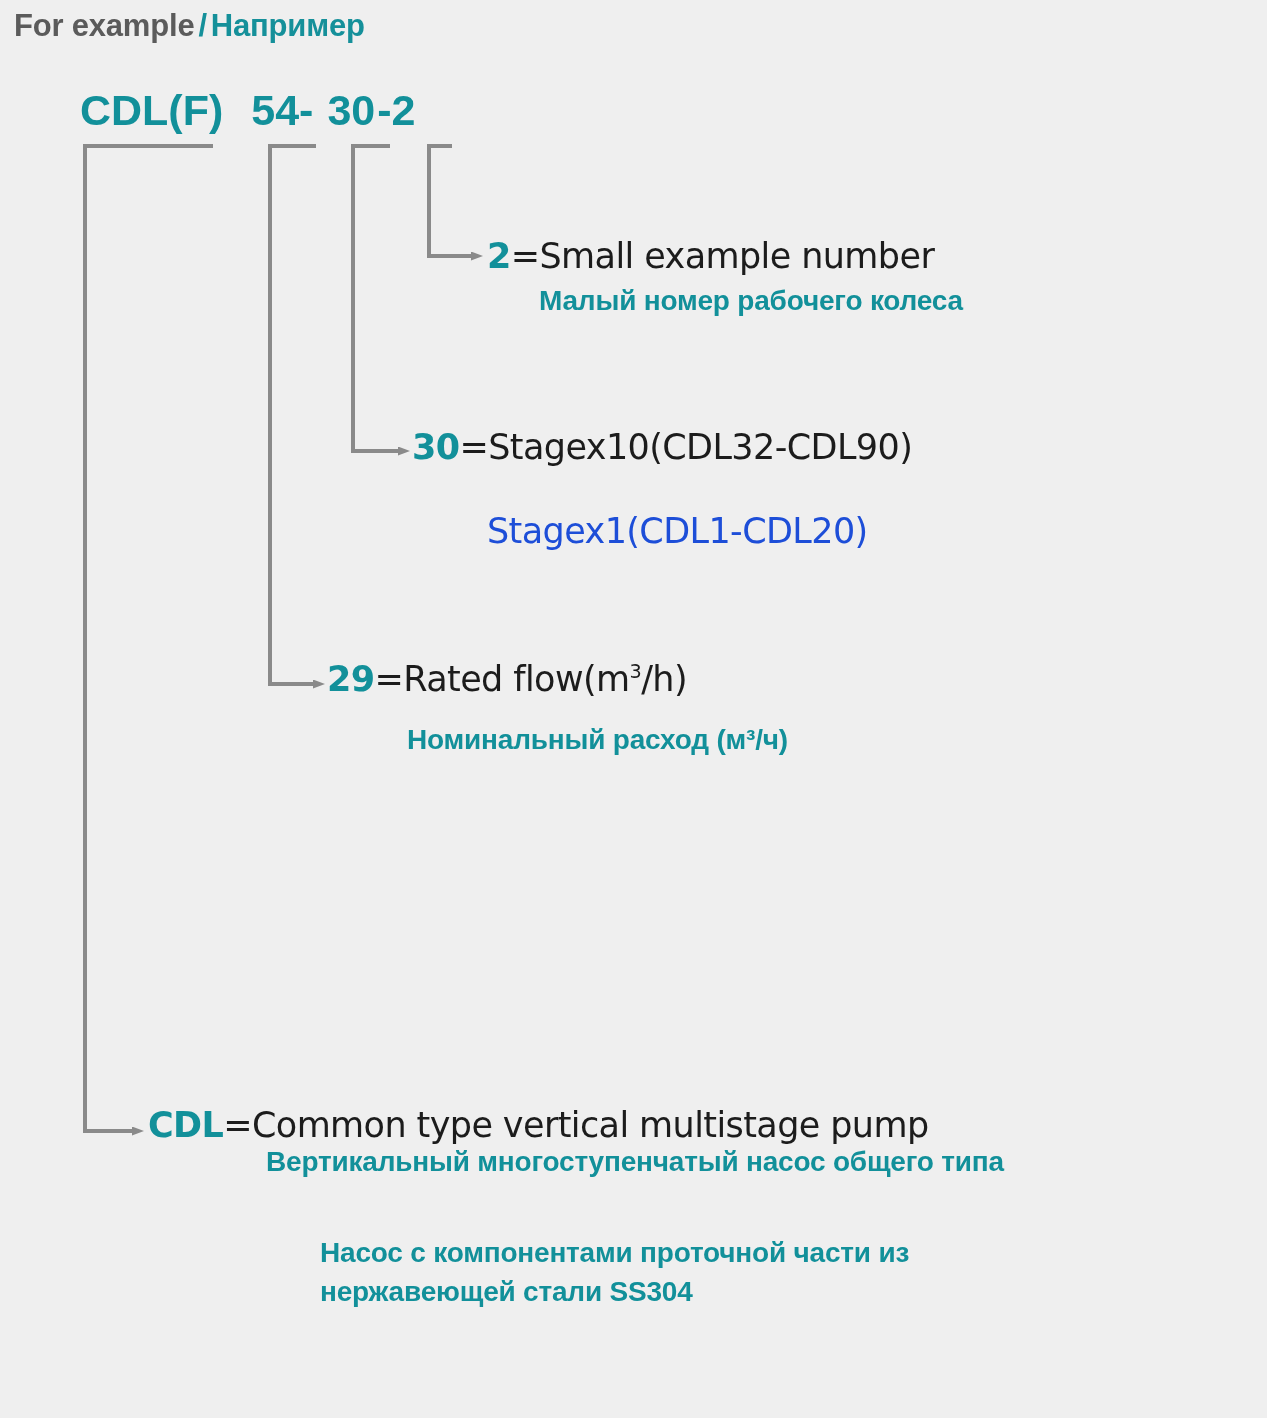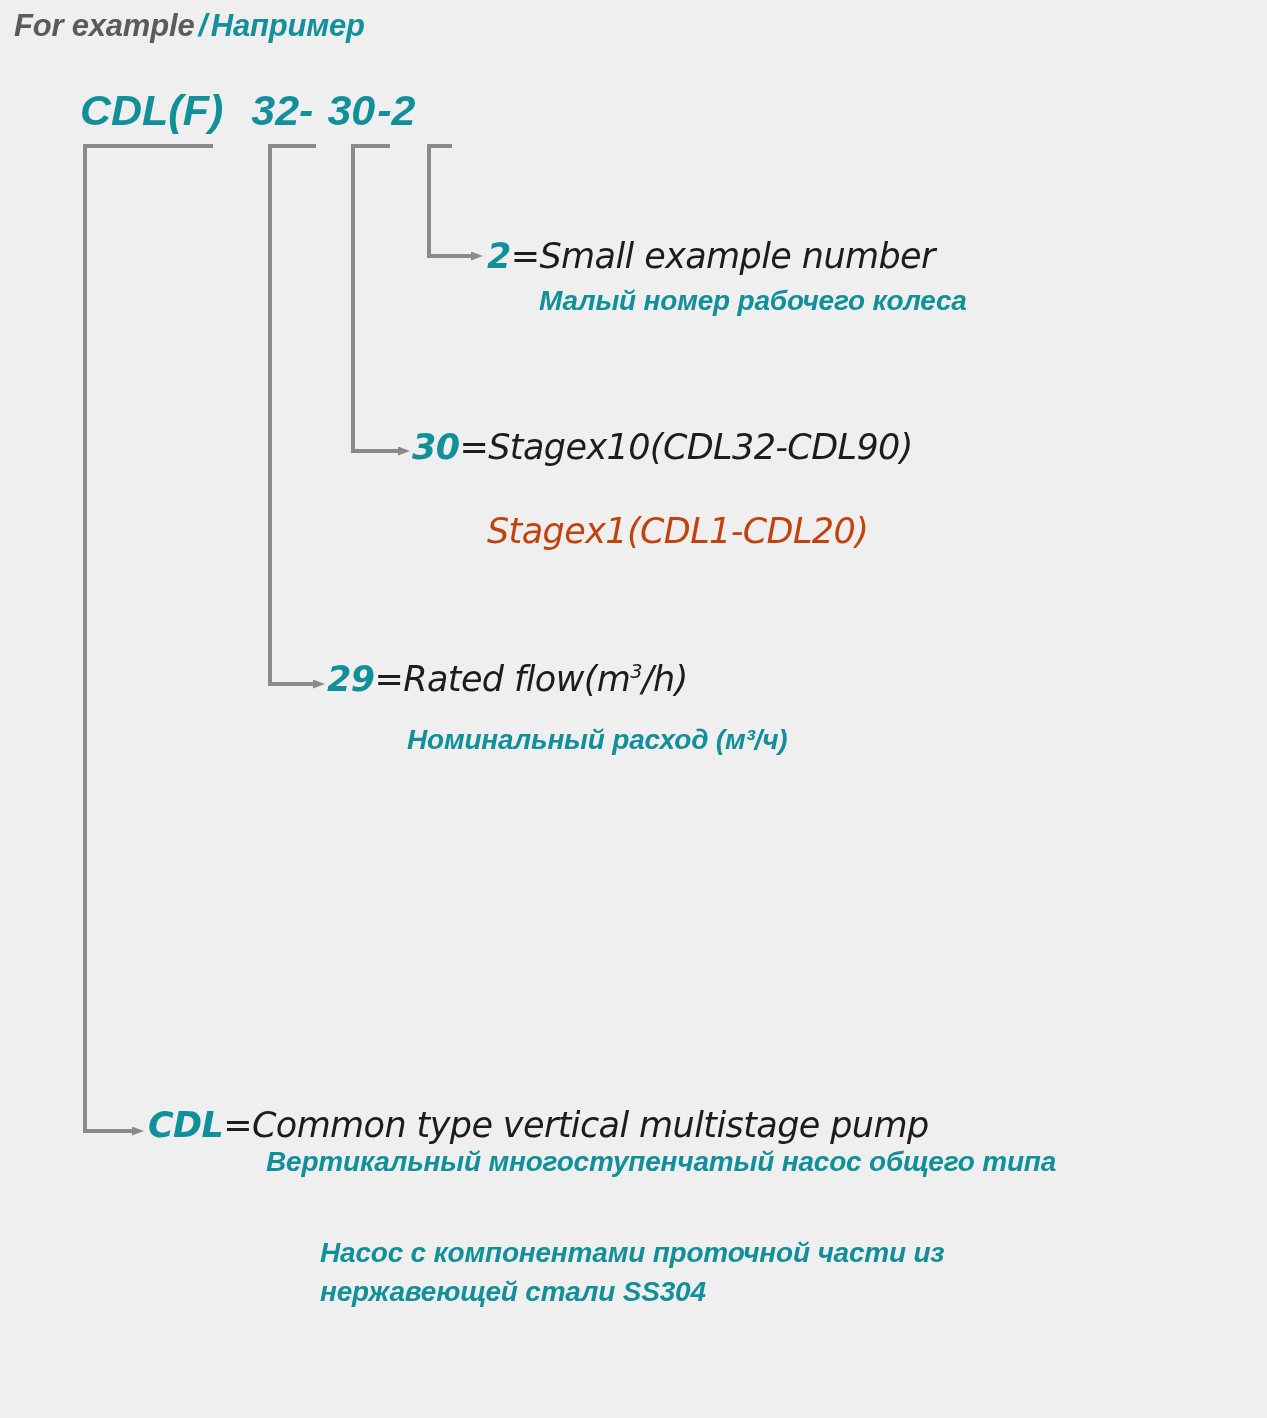--- a/index.html
+++ b/index.html
@@ -11,21 +11,20 @@
     height: 1418px;
     background: #efefef;
     font-family: "Liberation Sans", sans-serif;
     overflow: hidden;
     position: relative;
   }
   #root {
     position: relative;
     width: 1267px;
     height: 1418px;
-    font-style: italic;
   }
 
   
   .header {
     position: absolute;
     left: 14px;
     top: 8px;
     font-size: 31px;
     font-weight: bold;
     letter-spacing: -0.2px;
@@ -82,21 +81,21 @@
     font-family: "Liberation Sans", sans-serif;
     font-size: 28px;
     color: #12909a;
     font-weight: bold;
     line-height: 1.18;
     letter-spacing: -0.2px;
   }
   .ann .plain-line {
     font-family: "DejaVu Sans", sans-serif;
     font-size: 35px;
-    color: #c2410c;
+    color: #1d4ed8;
     letter-spacing: -0.6px;
   }
   sup {
     font-size: 0.55em;
     vertical-align: super;
     line-height: 0;
   }
 
   
   #ann-impeller { left: 487px; top: 237px; }
@@ -118,21 +117,21 @@
 </head>
 <body>
 
 <div id="root">
 
   <div class="header">
     <span class="en">For example</span><span class="sep">/</span><span class="ru">Например</span>
   </div>
 
   <div class="model">
-    <span class="seg-series">CDL(F)</span><span class="seg-flow">32-</span><span class="seg-stage">30</span><span class="seg-dash">-</span><span class="seg-imp">2</span>
+    <span class="seg-series">CDL(F)</span><span class="seg-flow">54-</span><span class="seg-stage">30</span><span class="seg-dash">-</span><span class="seg-imp">2</span>
   </div>
 
   <svg id="connectors" viewBox="0 0 1267 1418" width="1267" height="1418">
     <defs>
       <marker id="arrowhead" markerWidth="12" markerHeight="9" refX="1" refY="4.5" orient="auto" markerUnits="userSpaceOnUse">
         <polygon points="0,0 12,4.5 0,9" fill="#8a8a8a"></polygon>
       </marker>
     </defs>
 
     <g>

